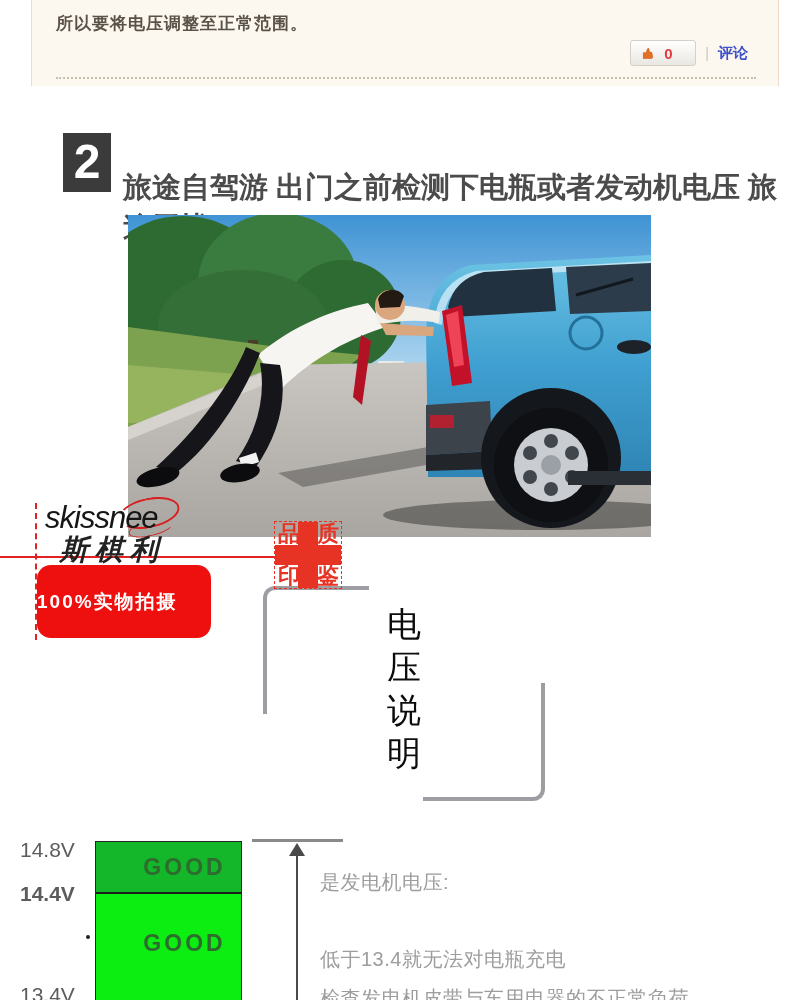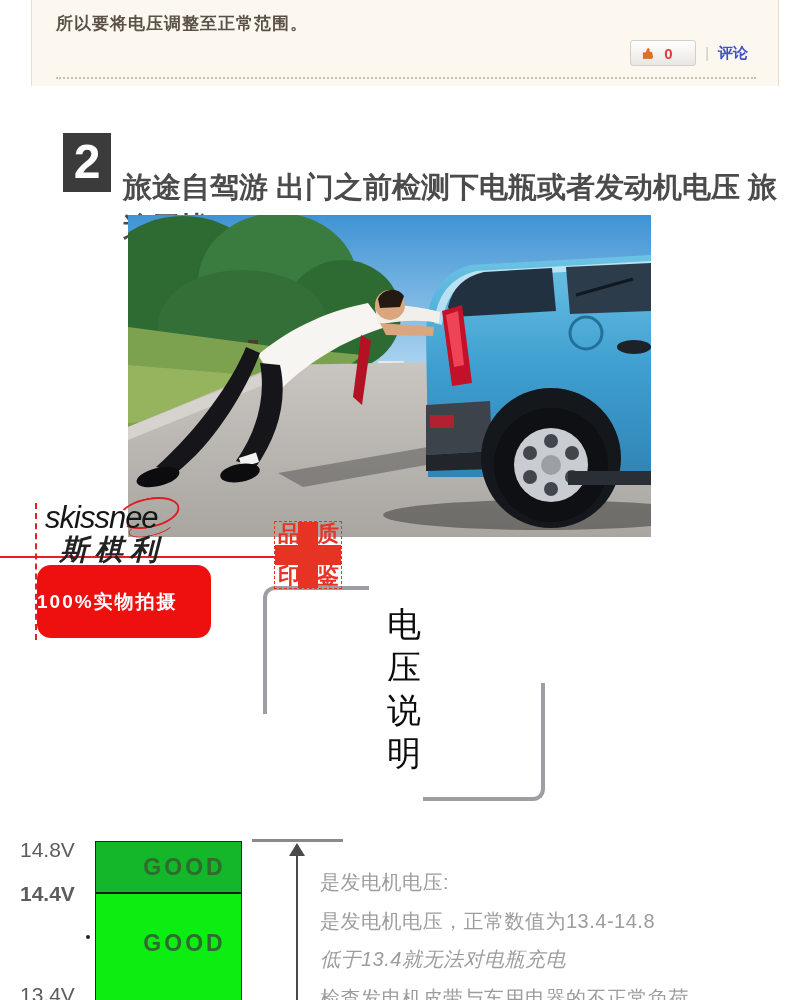--- a/index.html
+++ b/index.html
@@ -230,17 +230,16 @@
       <div class="good good2">GOOD</div>
     </div>
   </div>
   <div class="dot-artifact"></div>
 
   <div class="top-tick"></div>
   <div class="arrow-head"></div>
   <div class="arrow-line"></div>
 
   <div class="note" style="top:869px;">是发电机电压:</div>
-  <div class="note" style="top:908px;">是发电机电压，正常数值为13.4-14.8</div>
-  <div class="note" style="top:946px;font-style:italic;">低于13.4就无法对电瓶充电</div>
+  <div class="note" style="top:946px;">低于13.4就无法对电瓶充电</div>
   <div class="note" style="top:985px;">检查发电机皮带与车用电器的不正常负荷</div>
 
 </div>
 
 </body></html>

